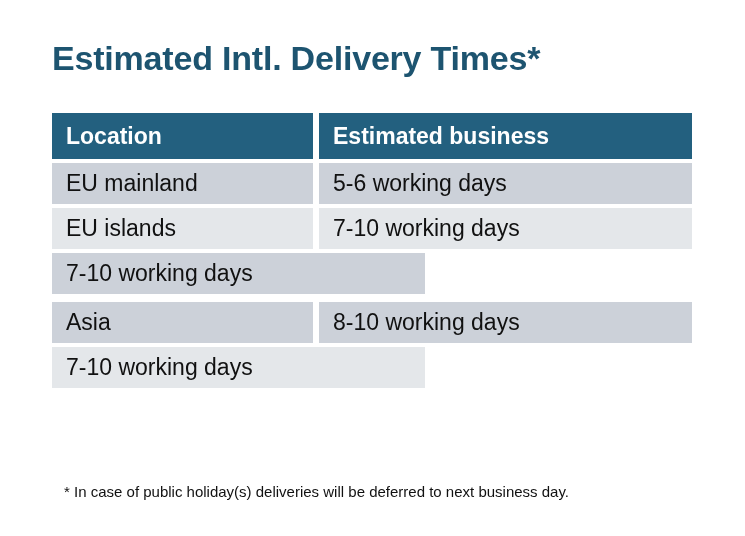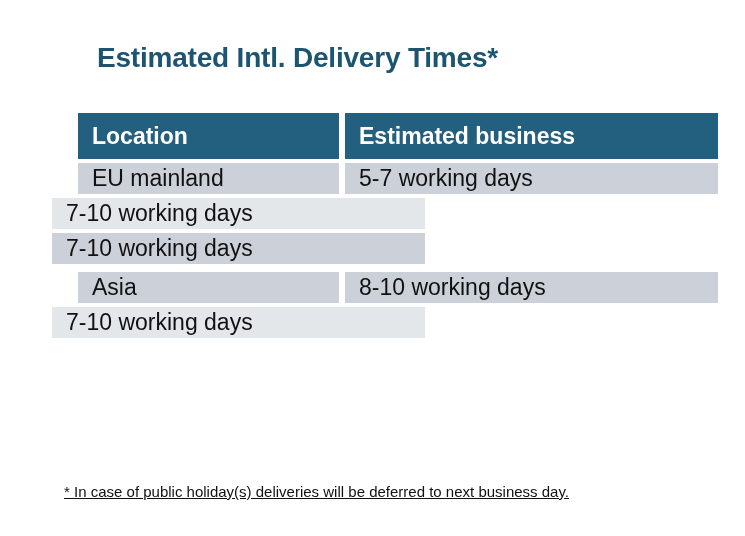--- a/index.html
+++ b/index.html
@@ -20,27 +20,26 @@
     position: absolute;
     inset: 0;
     background: #ffffff;
   }
 
   
   .title {
     position: absolute;
     left: 52px;
     top: 36px;
-    font-size: 28px;
+    font-size: 34px;
     font-weight: bold;
     color: #1d5470;
     letter-spacing: -0.2px;
     line-height: 44px;
     white-space: nowrap;
-    margin-left: 45px;
   }
 
   
   .table {
     position: absolute;
     left: 52px;
     top: 113px;
     width: 640px;
     display: flex;
     flex-direction: column;
@@ -58,72 +57,72 @@
     padding: 0 14px;
     display: flex;
     align-items: center;
     font-size: 23px;
     color: #111111;
     line-height: 1;
     white-space: nowrap;
     overflow: hidden;
   }
 
-  .col-location  { width: 261px; flex: 0 0 261px; margin-left: 26px; }
+  .col-location  { width: 261px; flex: 0 0 261px; }
   .col-delivery  { width: 373px; flex: 0 0 373px; }
 
   
   .row-header { column-gap: 6px; }
   .row-header .cell {
     height: 46px;
     background: #23607f;
     color: #ffffff;
     font-weight: bold;
     font-size: 23px;
   }
 
   
   .row-body .cell {
-    height: 31px;
+    height: 41px;
   }
   .row-odd .cell  { background: #ccd1d9; }
   .row-even .cell { background: #e4e7ea; }
 
   
   .footnote {
     position: absolute;
     left: 64px;
     top: 482px;
     font-size: 15px;
     color: #111111;
     line-height: 20px;
     white-space: nowrap;
-    text-decoration: underline;
   }
 </style>
 </head>
 <body>
 
 <div class="page">
 
   <div class="title">Estimated Intl. Delivery Times*</div>
 
   <div class="table">
 
     <div class="row row-header">
       <div class="cell col-location">Location</div>
       <div class="cell col-delivery">Estimated business</div>
     </div>
 
     <div class="row row-body row-odd">
       <div class="cell col-location">EU mainland</div>
-      <div class="cell col-delivery">5-7 working days</div>
+      <div class="cell col-delivery">5-6 working days</div>
     </div>
 
     <div class="row row-body row-even">
+      <div class="cell col-location">EU islands</div>
       <div class="cell col-delivery">7-10 working days</div>
     </div>
 
     <div class="row row-body row-odd">
       <div class="cell col-delivery">7-10 working days</div>
     </div>
 
     <div class="row row-body row-even">
     </div>
 

